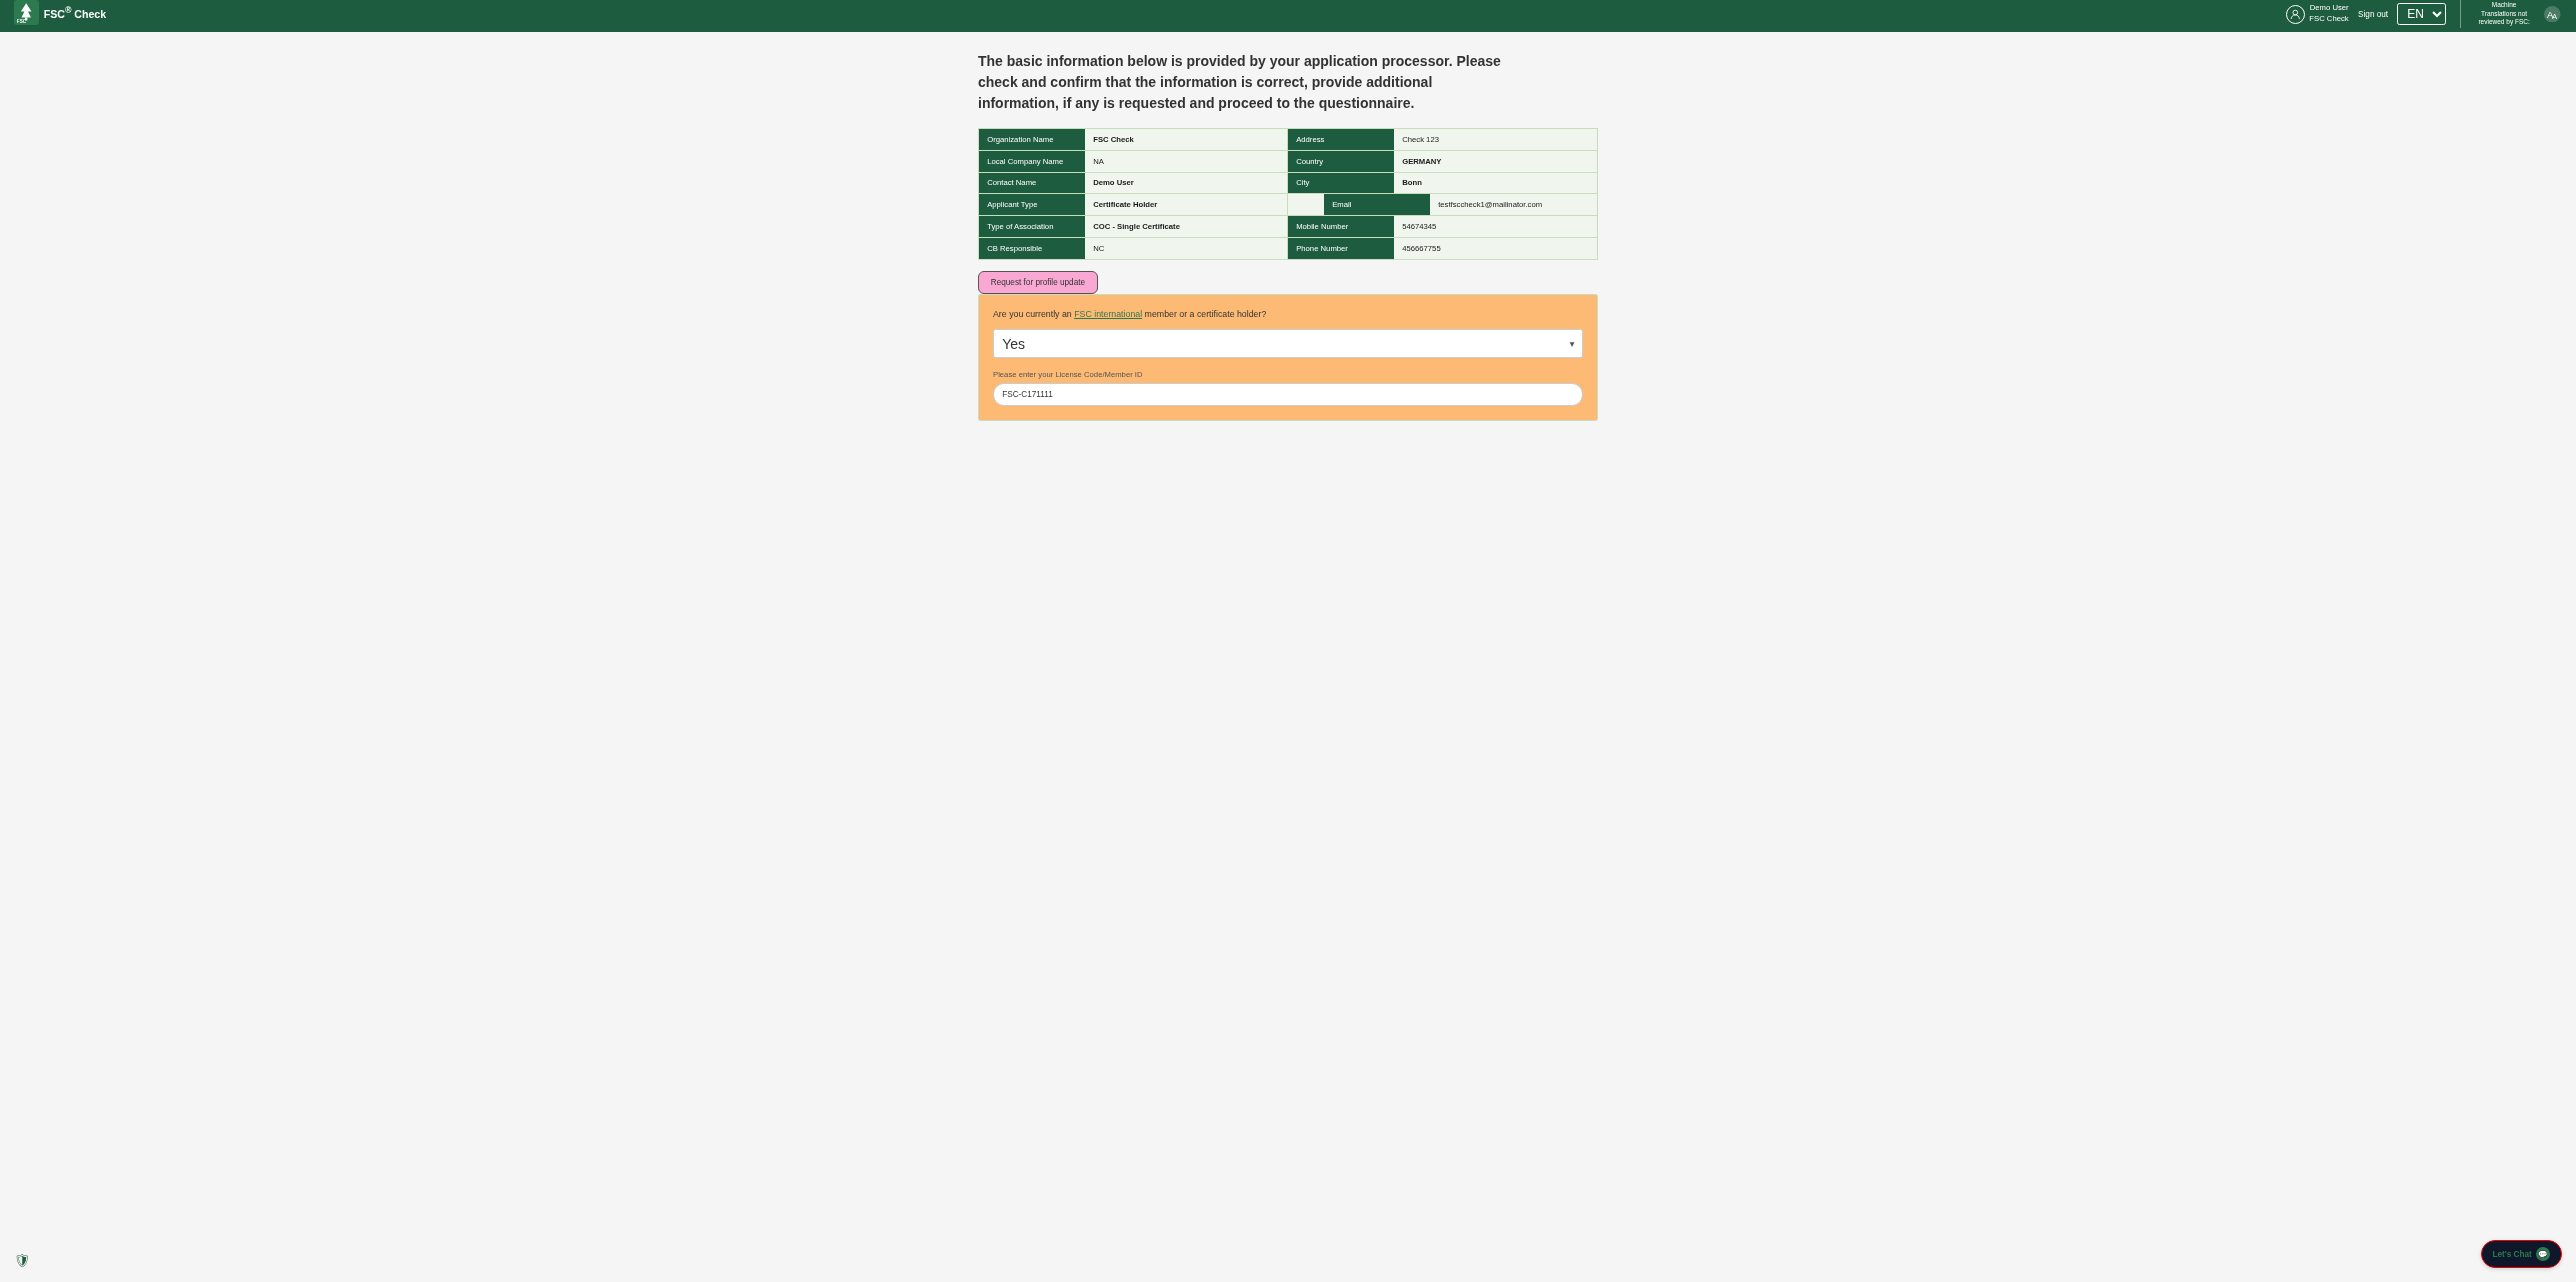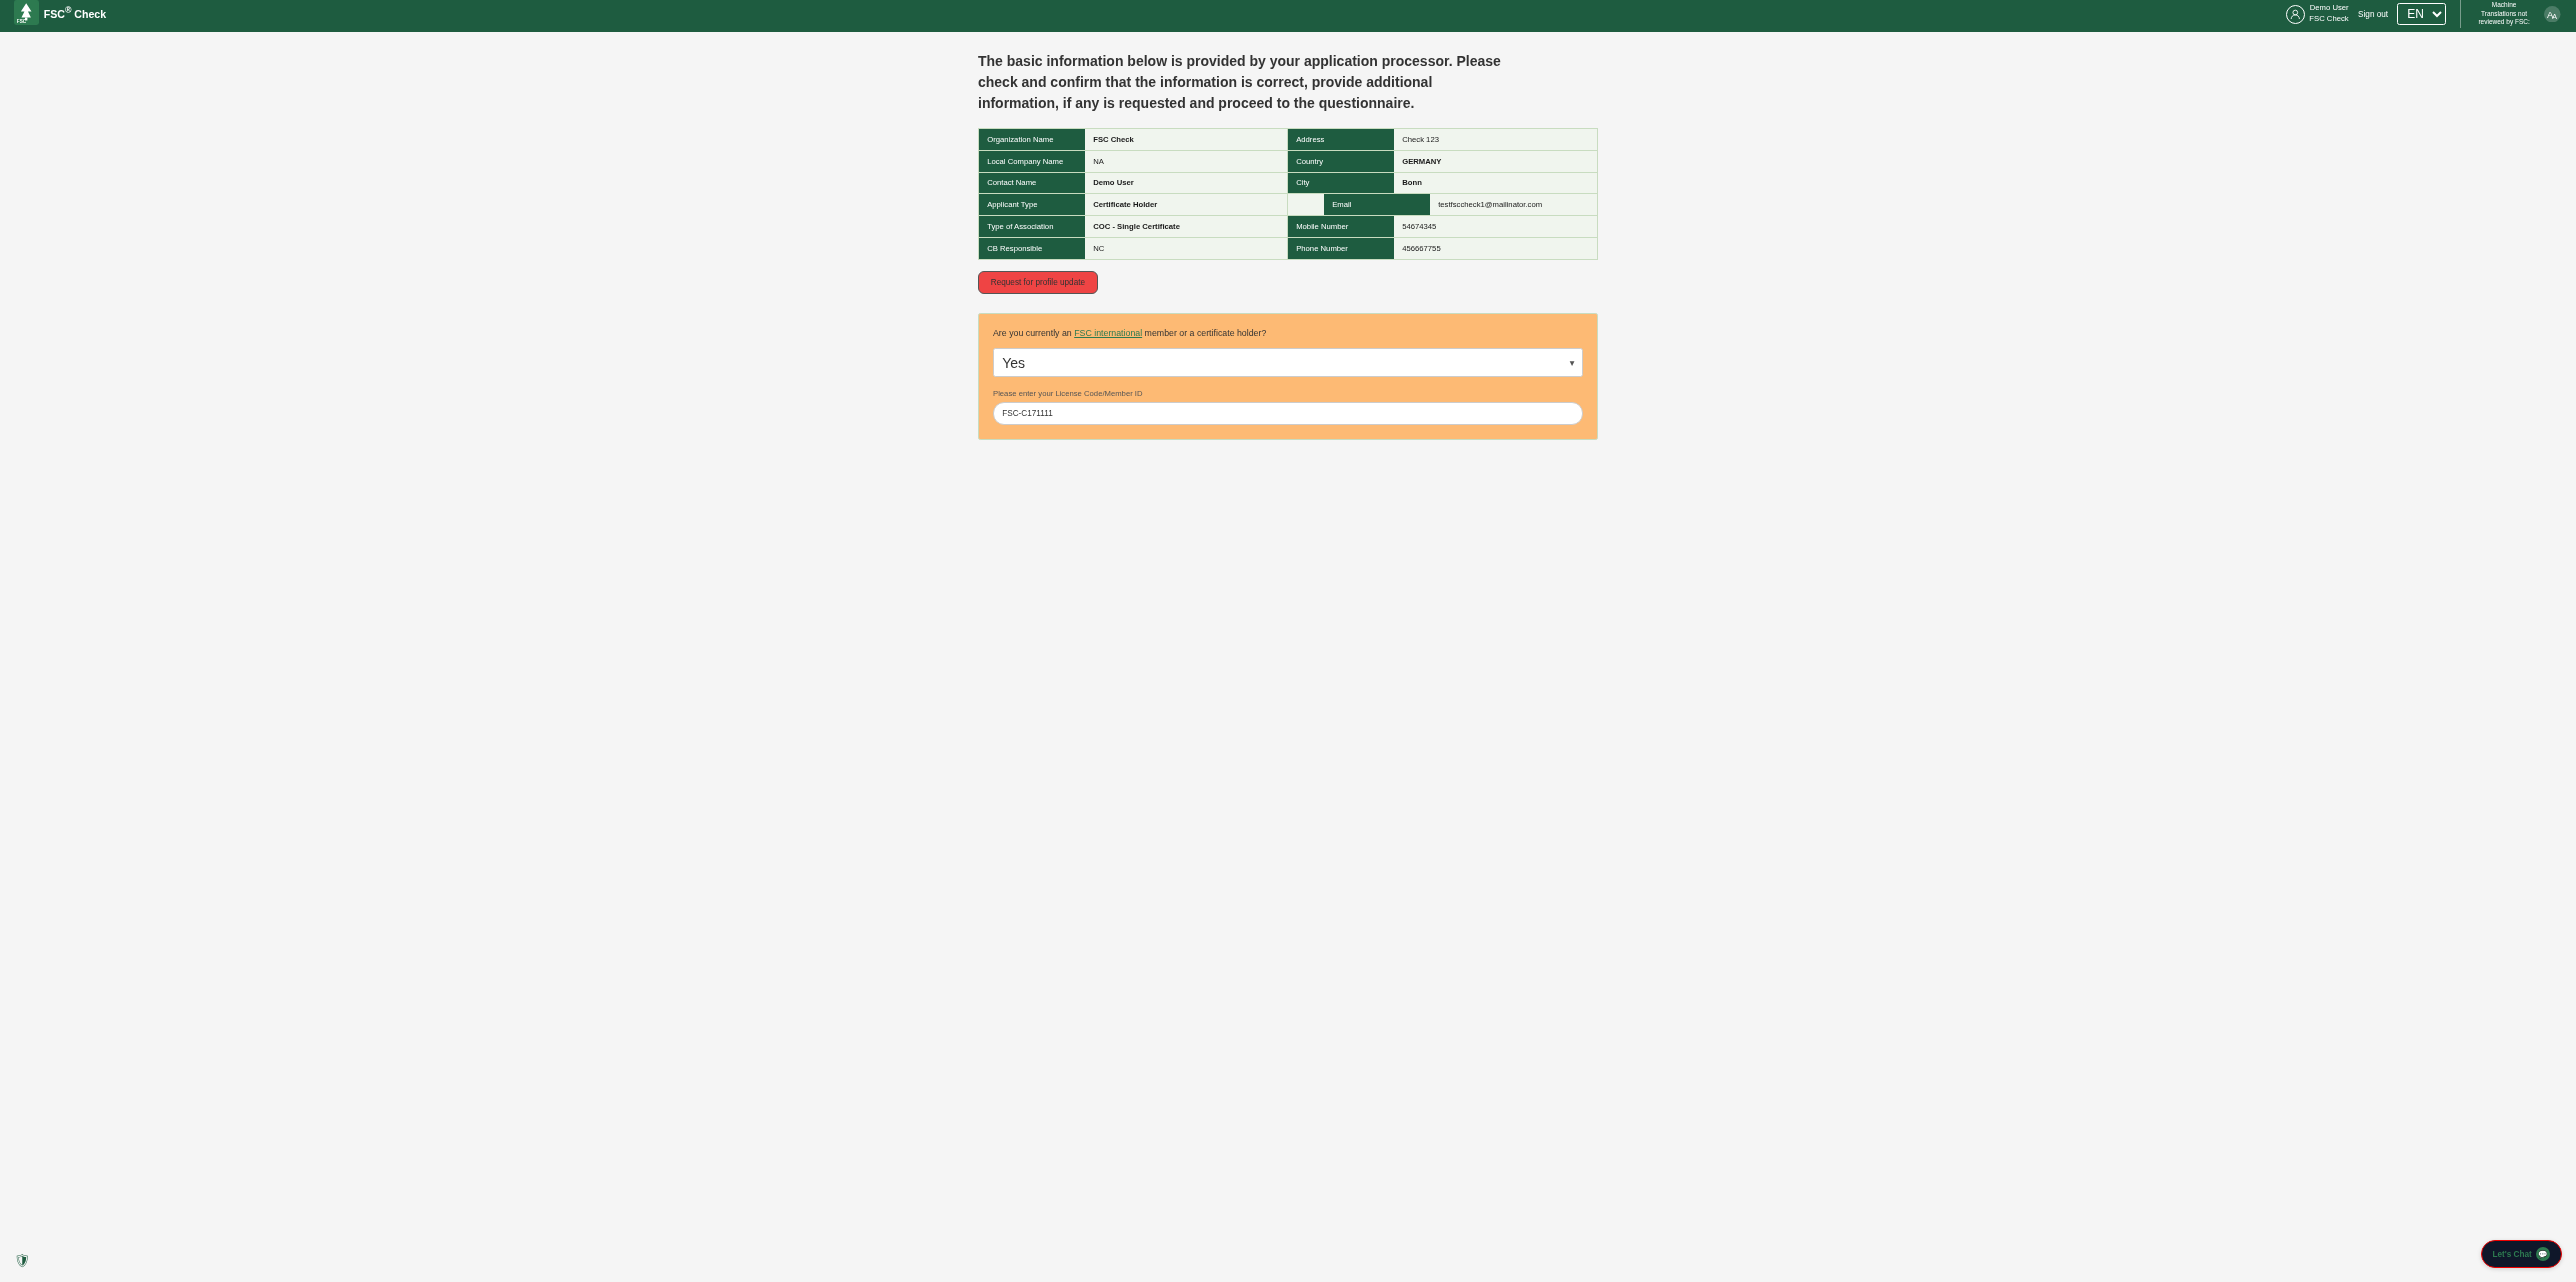--- a/index.html
+++ b/index.html
@@ -184,27 +184,26 @@
       border: 0.6px solid #c8dcc0;
       background: #f0f5ee;
       margin-bottom: 11.8px;
     }
     .table-left { border-right: 0.6px solid #c8dcc0; }
     .table-right {}
 
     
     .request-btn {
       border: 0.6px solid #555;
-      background: #ef4444;
+      background: #f9a8d4;
       color: #333;
       padding: 5.9px 11.8px;
       font-size: 8.2px;
       cursor: pointer;
       border-radius: 6px;
-      margin-bottom: 19px;
     }
 
     
     .question-section {
       background: #fdba74;
       border: 0.6px solid #c8dcc0;
       border-radius: 2.4px;
       padding: 14px;
       margin-bottom: 14px;
     }

